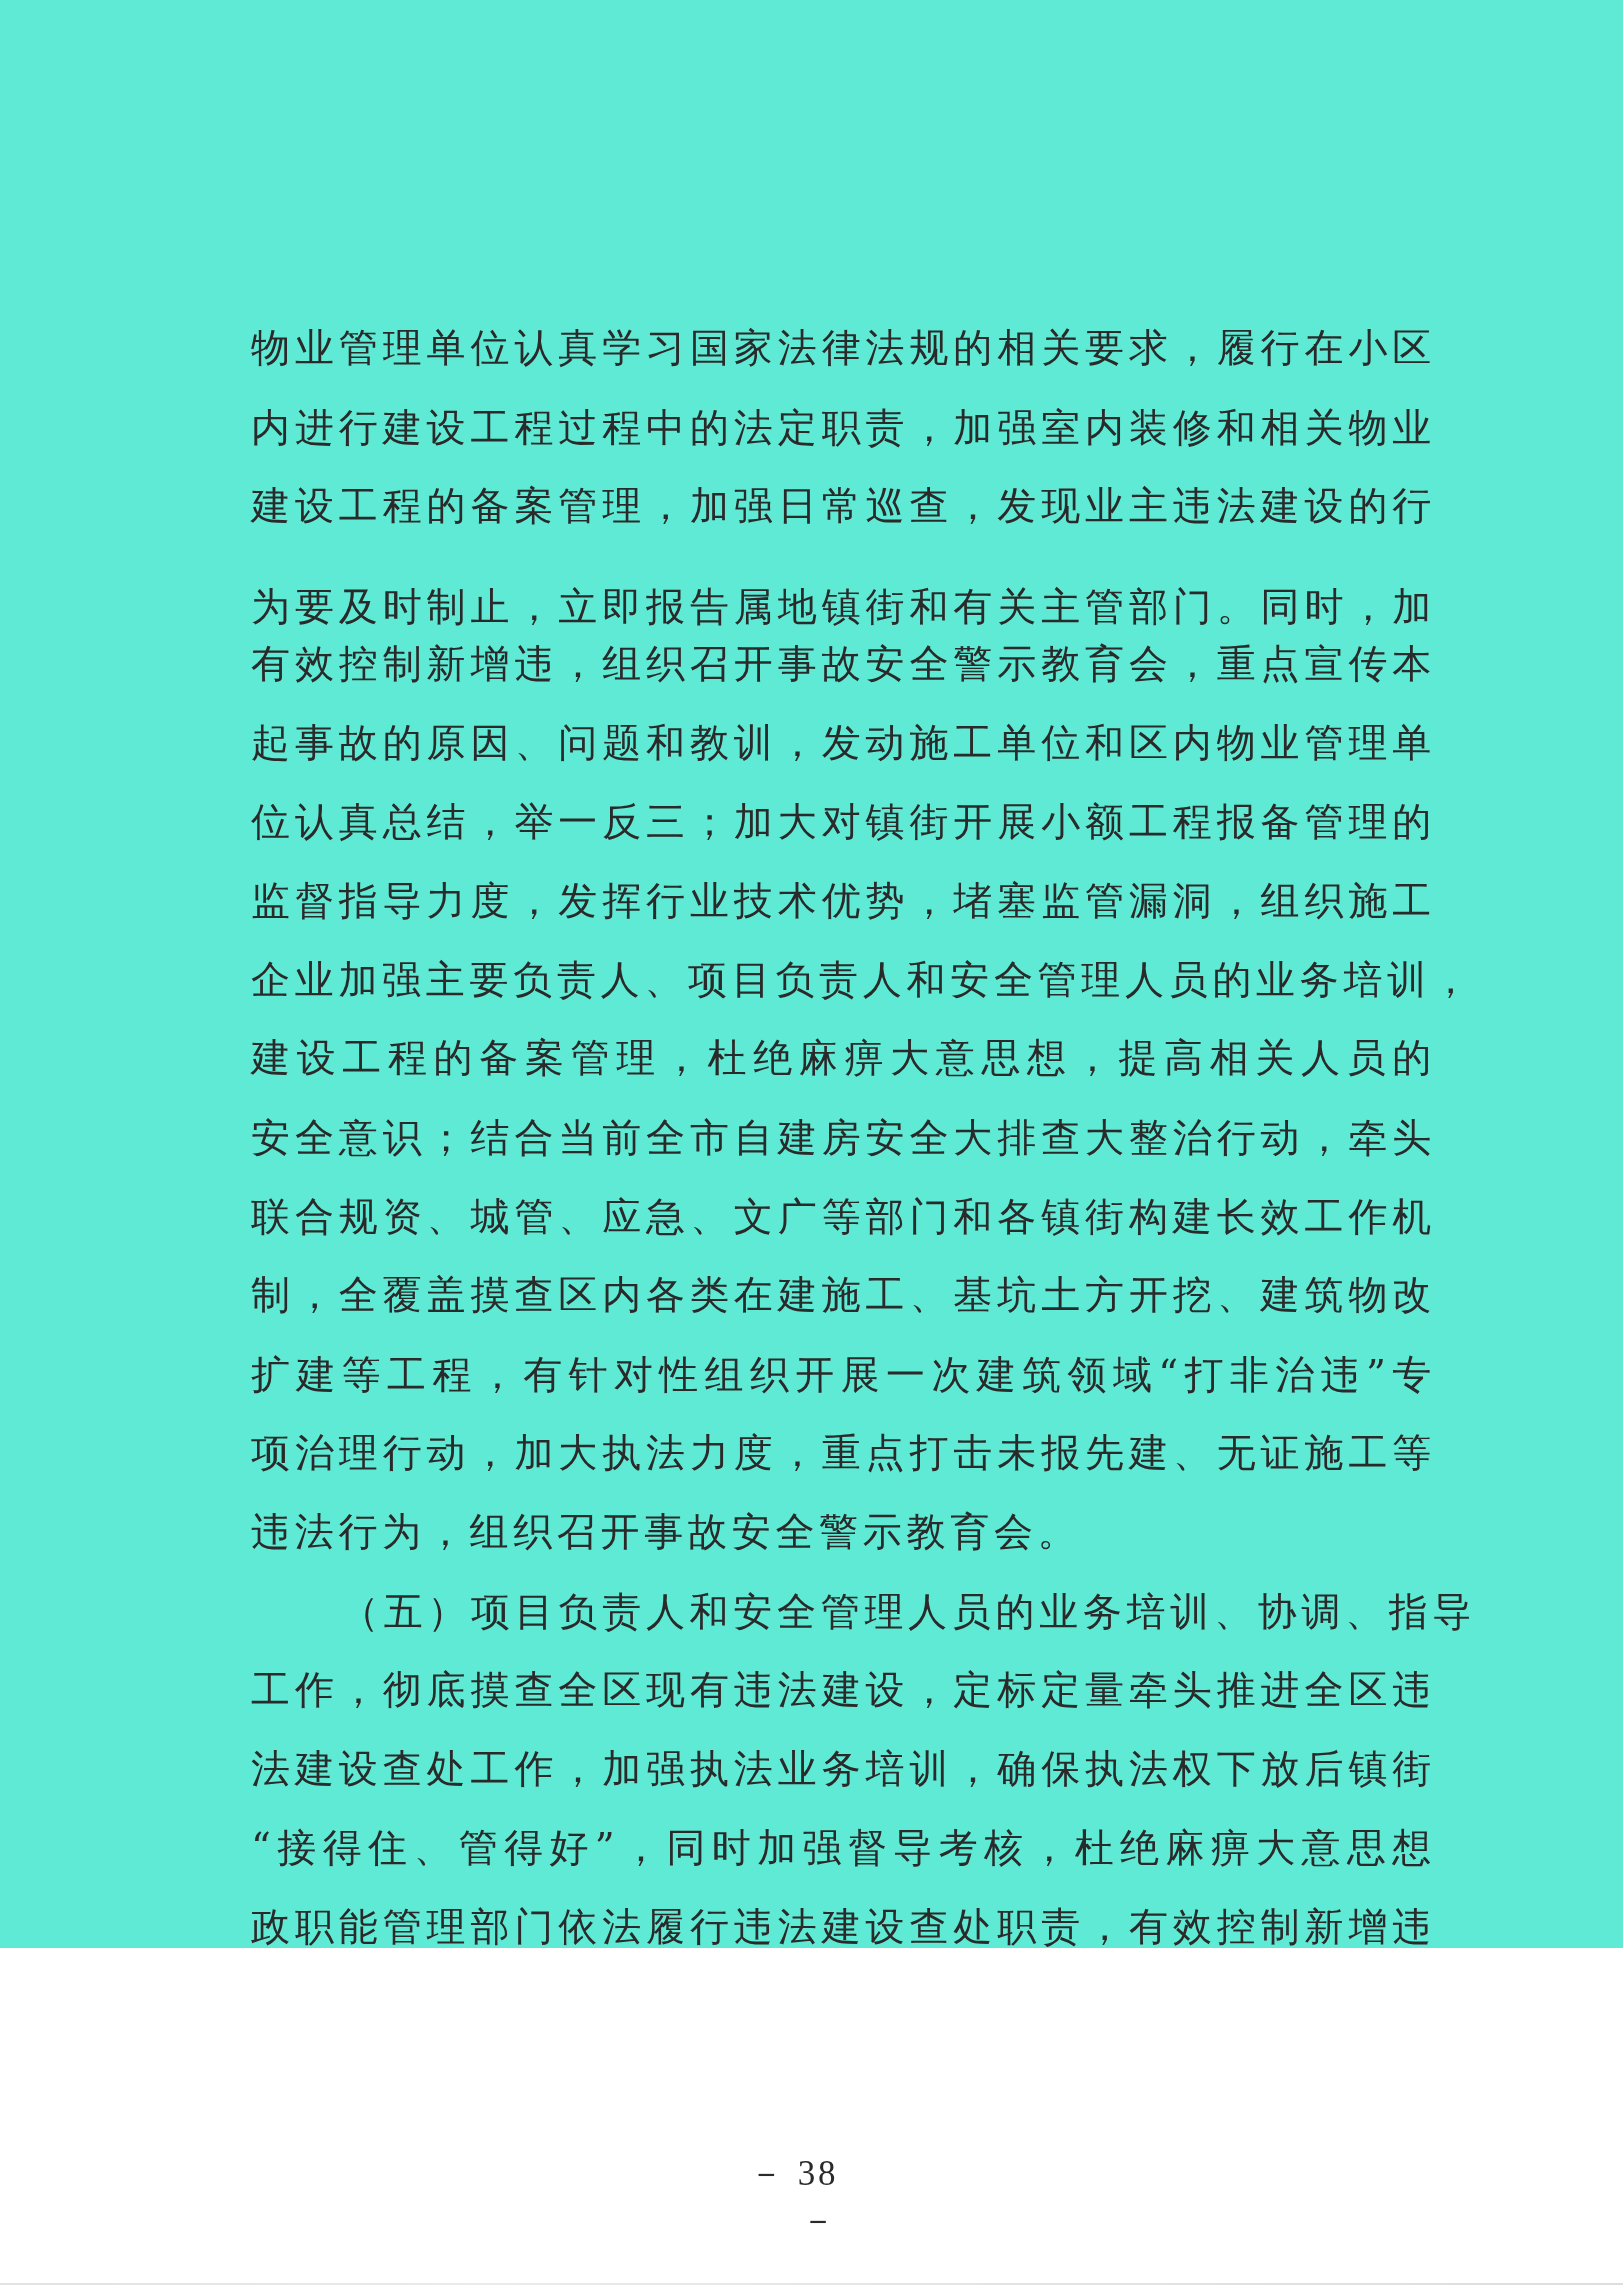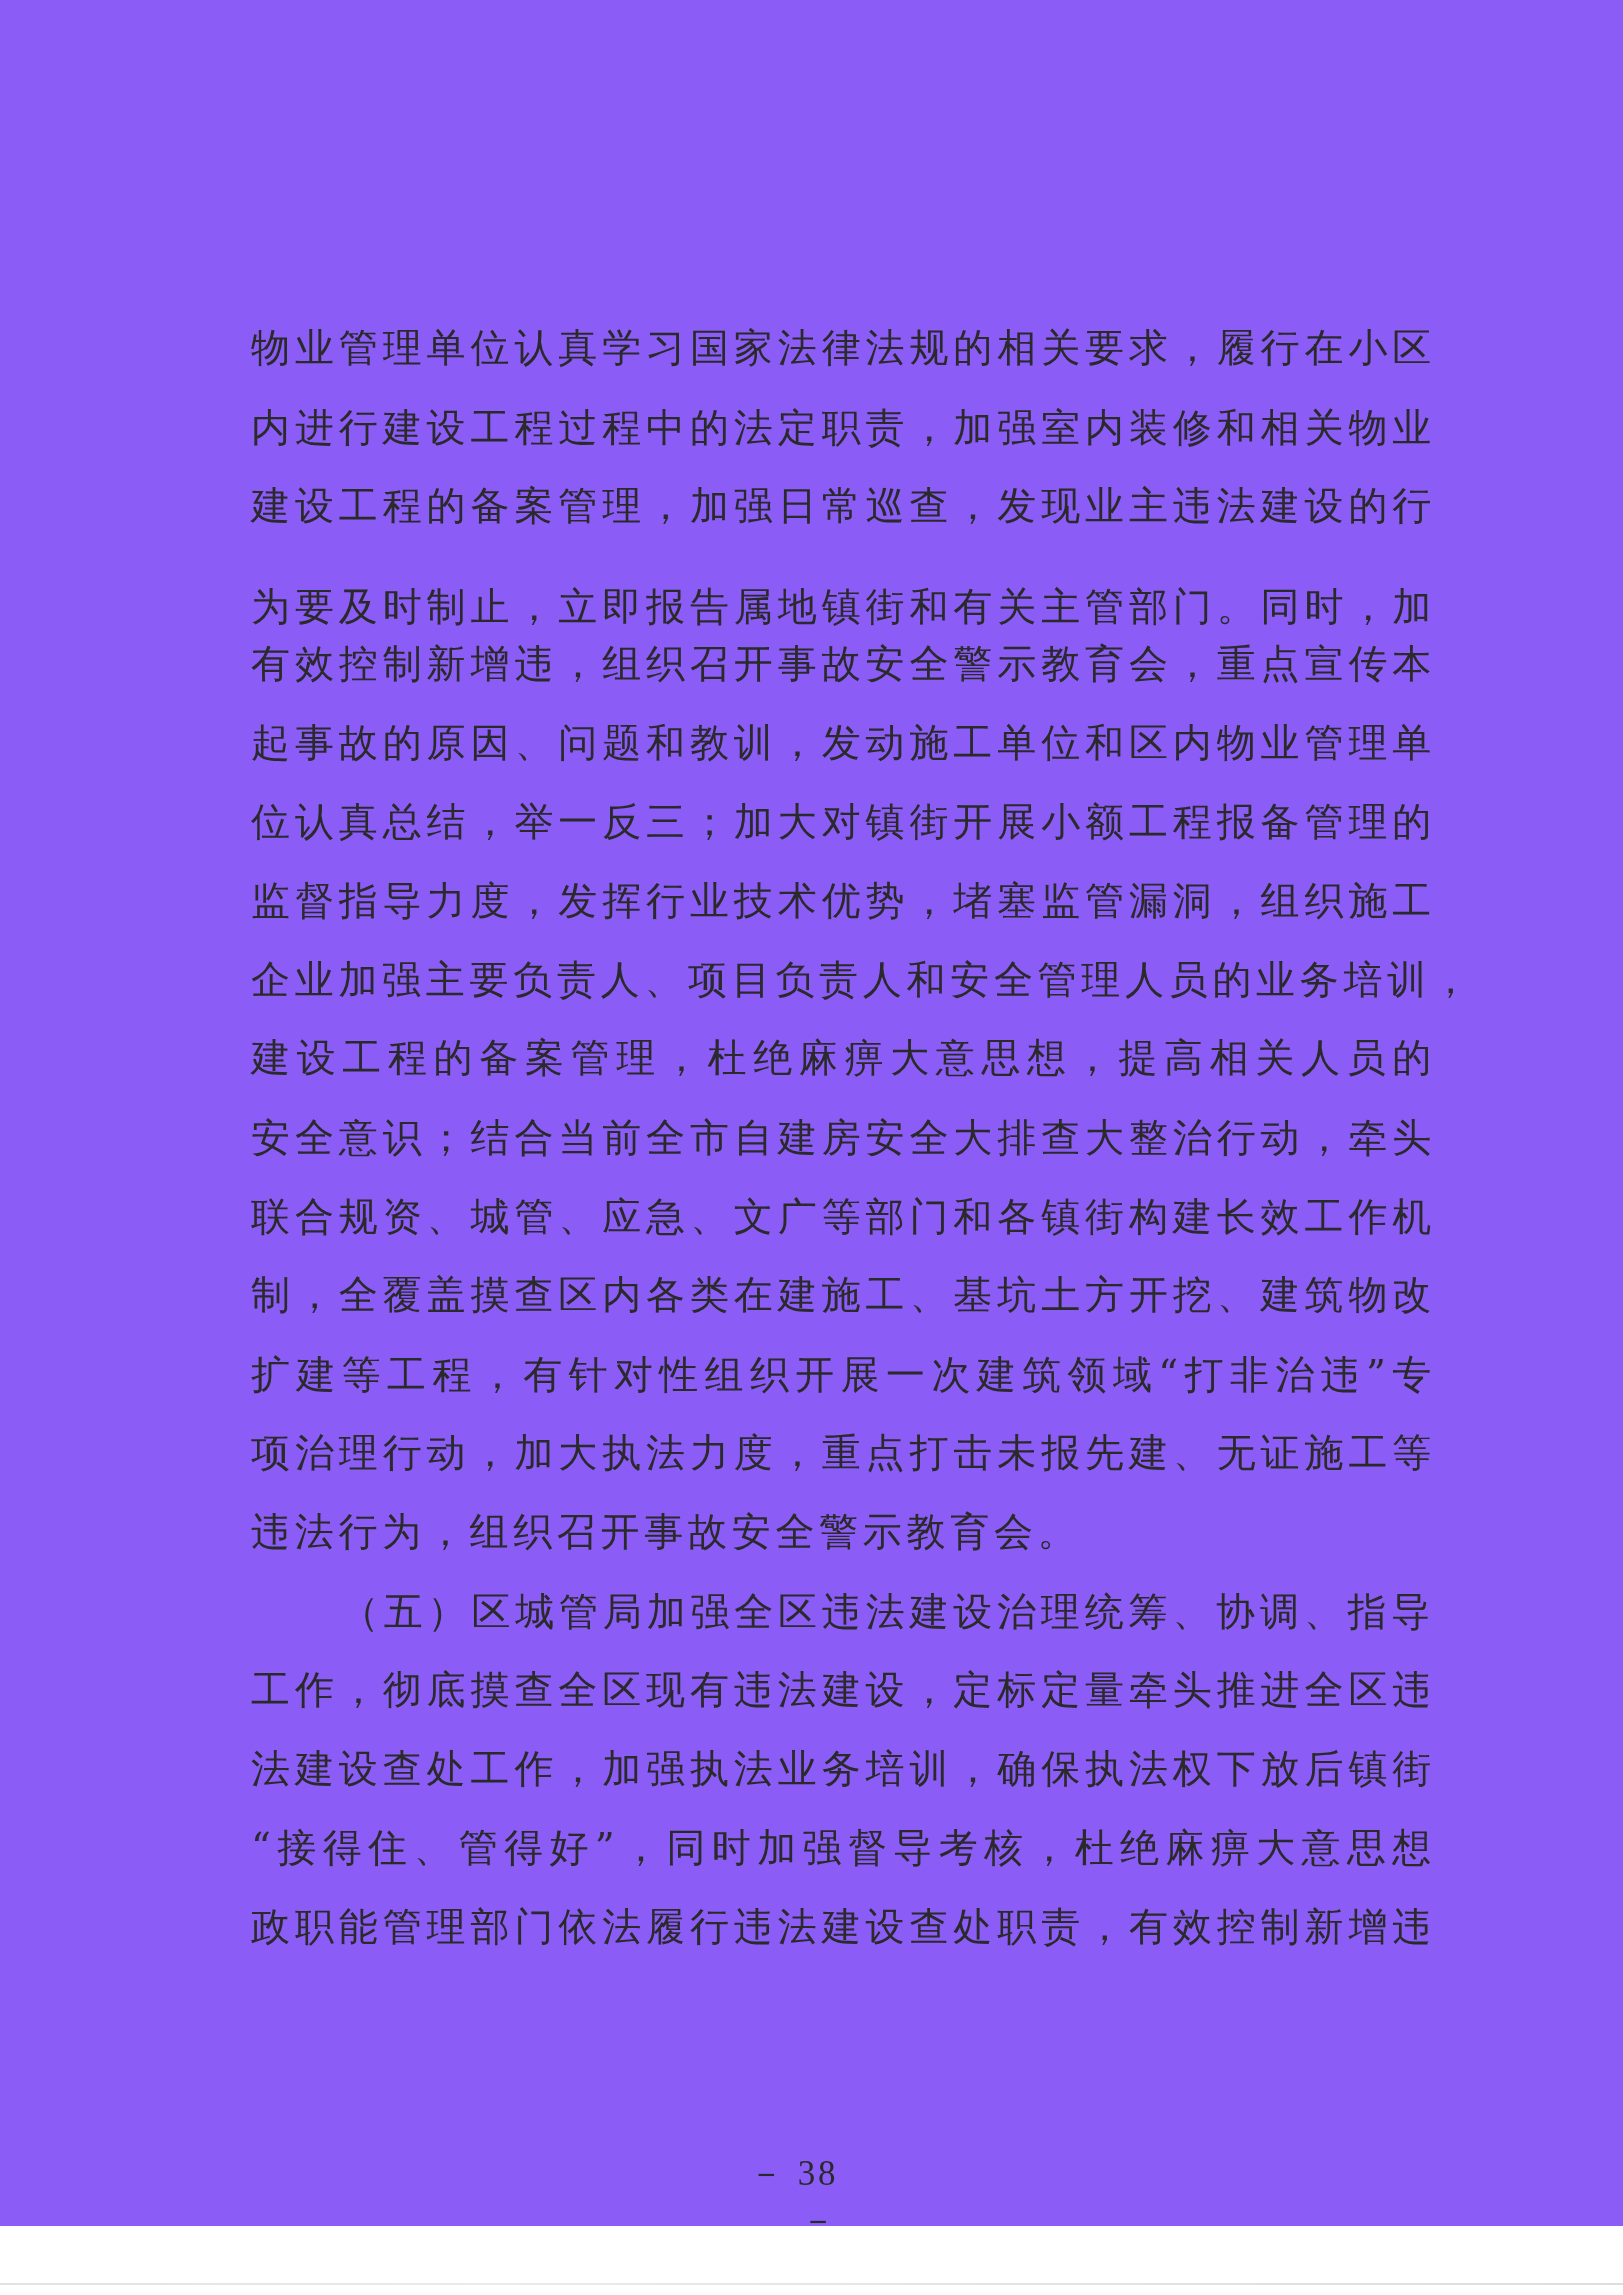--- a/index.html
+++ b/index.html
@@ -1,17 +1,17 @@
 <!DOCTYPE html>
 <html style="font-size:10.5px"><head>
 <meta charset="utf-8">
 <style>
   html, body { margin: 0; padding: 0; background: #ffffff; }
   body { width: 1623px; height: 2295px; position: relative; overflow: hidden; }
-  .page { position: absolute; left: 0; top: 0; width: 1623px; height: 2226px; background: #8b5cf6; }
+  .page { position: absolute; left: 0; top: 0; width: 1623px; height: 1948px; background: #5eead4; }
   .line {
     position: absolute;
     left: 251px;
     width: 1185px;
     height: 46px;
     font-family: "DejaVu Serif", "Liberation Serif", serif;
     font-size: 39px;
     line-height: 46px;
     color: #2a2a2a;
     white-space: nowrap;
@@ -56,21 +56,21 @@
     <div class="line justify" style="top:1035px">建设工程的备案管理，杜绝麻痹大意思想，提高相关人员的</div>
     <div class="line justify" style="top:1115px">安全意识；结合当前全市自建房安全大排查大整治行动，牵头</div>
     <div class="line justify" style="top:1194px">联合规资、城管、应急、文广等部门和各镇街构建长效工作机</div>
     <div class="line justify" style="top:1272px">制，全覆盖摸查区内各类在建施工、基坑土方开挖、建筑物改</div>
     <div class="line justify" style="top:1352px">扩建等工程，有针对性组织开展一次建筑领域“打非治违”专</div>
     <div class="line justify" style="top:1430px">项治理行动，加大执法力度，重点打击未报先建、无证施工等</div>
     <div class="line" style="top:1509px">违法行为，组织召开事故安全警示教育会。</div>
   </div>
 
   <div>
-    <div class="line indent justify" style="top:1589px">（五）区城管局加强全区违法建设治理统筹、协调、指导</div>
+    <div class="line indent justify" style="top:1589px">（五）项目负责人和安全管理人员的业务培训、协调、指导</div>
     <div class="line justify" style="top:1667px">工作，彻底摸查全区现有违法建设，定标定量牵头推进全区违</div>
     <div class="line justify" style="top:1746px">法建设查处工作，加强执法业务培训，确保执法权下放后镇街</div>
     <div class="line justify" style="top:1825px">“接得住、管得好”，同时加强督导考核，杜绝麻痹大意思想</div>
     <div class="line justify" style="top:1904px">政职能管理部门依法履行违法建设查处职责，有效控制新增违</div>
   </div>
 
   <div class="page-number">－ 38 －</div>
 
   <div class="scan-edge"></div>
 </div>

